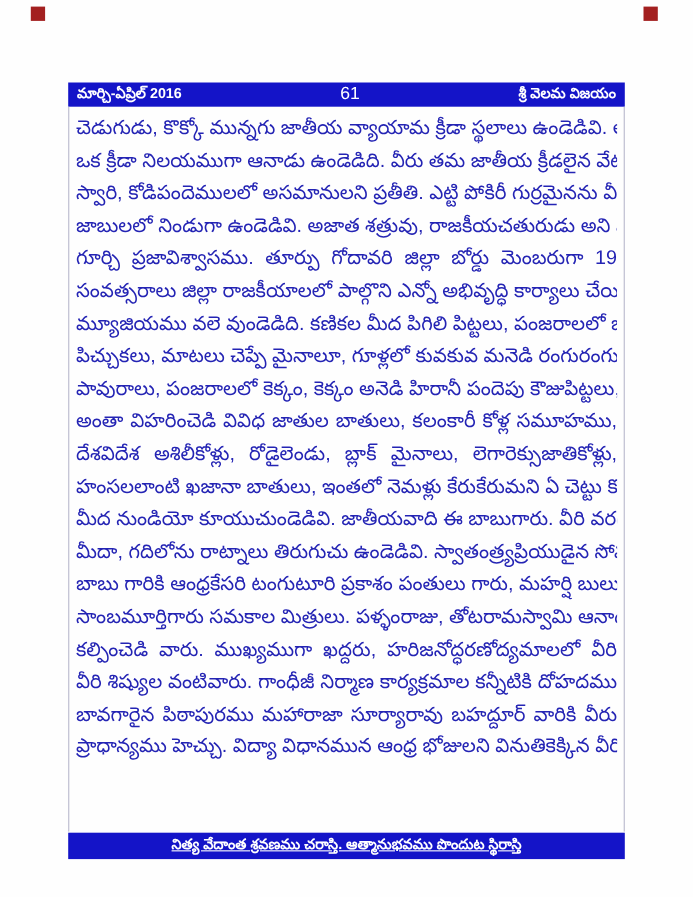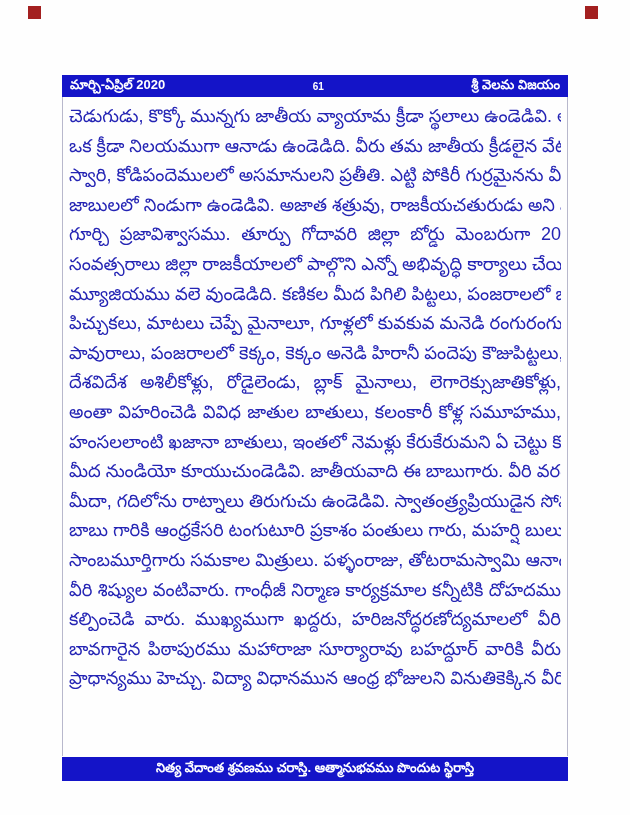--- a/index.html
+++ b/index.html
@@ -35,22 +35,22 @@
     color:var(--bar-text);
     display:flex;
     align-items:center;
     justify-content:space-between;
     font-size:13px;
     font-weight:bold;
     padding:0 8px;
     box-sizing:border-box;
   }
   .header-bar .center{
-    font-weight:bold;
-    font-size:10px;
+    font-weight:normal;
+    font-size:16px;
   }
   .body-box{
     top:97px;height:659px;
     border-left:1px solid #b8b8cc;
     border-right:1px solid #b8b8cc;
     box-sizing:border-box;
     padding:5px 6px 0 6px;
     color:var(--text-blue);
     font-size:18px;
     overflow:hidden;
@@ -66,52 +66,53 @@
   .footer-bar{
     top:757px;height:24px;
     background:var(--bar-blue);
     color:var(--bar-text);
     display:flex;
     align-items:center;
     justify-content:center;
     font-size:13px;
     font-weight:bold;
     box-sizing:border-box;
+    text-decoration:underline;
   }
 </style>
 </head>
 <body>
 
 <div class="corner-sq left"></div>
 <div class="corner-sq right"></div>
 
 <div class="page-col header-bar">
-  <span>మార్చి-ఏప్రిల్  2020</span>
+  <span>మార్చి-ఏప్రిల్  2016</span>
   <span class="center">61</span>
   <span>శ్రీ వెలమ విజయం</span>
 </div>
 
 <div class="page-col body-box">
     <div class="bline">చెడుగుడు, కొక్కో మున్నగు జాతీయ వ్యాయామ క్రీడా స్థలాలు ఉండెడివి. అది</div>
     <div class="bline">ఒక క్రీడా నిలయముగా  ఆనాడు ఉండెడిది. వీరు తమ జాతీయ క్రీడలైన వేట,</div>
     <div class="bline">స్వారి, కోడిపందెములలో అసమానులని ప్రతీతి. ఎట్టి పోకిరీ గుర్రమైనను వీరికి</div>
     <div class="bline">జాబులలో నిండుగా ఉండెడివి. అజాత శత్రువు, రాజకీయచతురుడు అని వీరిని</div>
-    <div class="bline">గూర్చి ప్రజావిశ్వాసము. తూర్పు గోదావరి జిల్లా బోర్డు మెంబరుగా 20</div>
+    <div class="bline">గూర్చి ప్రజావిశ్వాసము. తూర్పు గోదావరి జిల్లా బోర్డు మెంబరుగా 19</div>
     <div class="bline">సంవత్సరాలు జిల్లా రాజకీయాలలో పాల్గొని ఎన్నో అభివృద్ధి కార్యాలు చేయించి</div>
     <div class="bline">మ్యూజియము వలె వుండెడిది. కణికల మీద పిగిలి పిట్టలు, పంజరాలలో బంగారు</div>
     <div class="bline">పిచ్చుకలు, మాటలు చెప్పే మైనాలూ, గూళ్లలో కువకువ మనెడి రంగురంగుల</div>
     <div class="bline">పావురాలు, పంజరాలలో కెక్కం, కెక్కం అనెడి హిరానీ పందెపు కౌజుపిట్టలు, దొడ్డి</div>
+    <div class="bline">అంతా విహరించెడి వివిధ జాతుల బాతులు, కలంకారీ కోళ్ల సమూహము,</div>
     <div class="bline">దేశవిదేశ అశిలీకోళ్లు, రోడైలెండు, బ్లాక్ మైనాలు, లెగారెక్సుజాతికోళ్లు,</div>
-    <div class="bline">అంతా విహరించెడి వివిధ జాతుల బాతులు, కలంకారీ కోళ్ల సమూహము,</div>
     <div class="bline">హంసలలాంటి ఖజానా బాతులు, ఇంతలో నెమళ్లు కేరుకేరుమని ఏ చెట్టు కొమ్మ</div>
     <div class="bline">మీద నుండియో కూయుచుండెడివి. జాతీయవాది ఈ బాబుగారు. వీరి వరండా</div>
     <div class="bline">మీదా, గదిలోను రాట్నాలు తిరుగుచు ఉండెడివి. స్వాతంత్ర్యప్రియుడైన సోములు</div>
     <div class="bline">బాబు గారికి ఆంధ్రకేసరి టంగుటూరి ప్రకాశం పంతులు గారు, మహర్షి బులుసు</div>
     <div class="bline">సాంబమూర్తిగారు సమకాల మిత్రులు. పళ్ళంరాజు, తోటరామస్వామి ఆనాడు</div>
+    <div class="bline">కల్పించెడి వారు. ముఖ్యముగా ఖద్దరు, హరిజనోద్ధరణోద్యమాలలో వీరి</div>
     <div class="bline">వీరి శిష్యుల వంటివారు. గాంధీజీ నిర్మాణ కార్యక్రమాల కన్నీటికి దోహదము</div>
-    <div class="bline">కల్పించెడి వారు. ముఖ్యముగా ఖద్దరు, హరిజనోద్ధరణోద్యమాలలో వీరి</div>
     <div class="bline">బావగారైన పిఠాపురము మహారాజా సూర్యారావు బహద్దూర్ వారికి వీరు</div>
     <div class="bline">ప్రాధాన్యము హెచ్చు. విద్యా విధానమున ఆంధ్ర భోజులని వినుతికెక్కిన వీరి</div>
   </div>
 
 <div class="page-col footer-bar">
   <span>నిత్య వేదాంత శ్రవణము చరాస్తి. ఆత్మానుభవము పొందుట స్థిరాస్తి</span>
 </div>
 
 </body></html>

